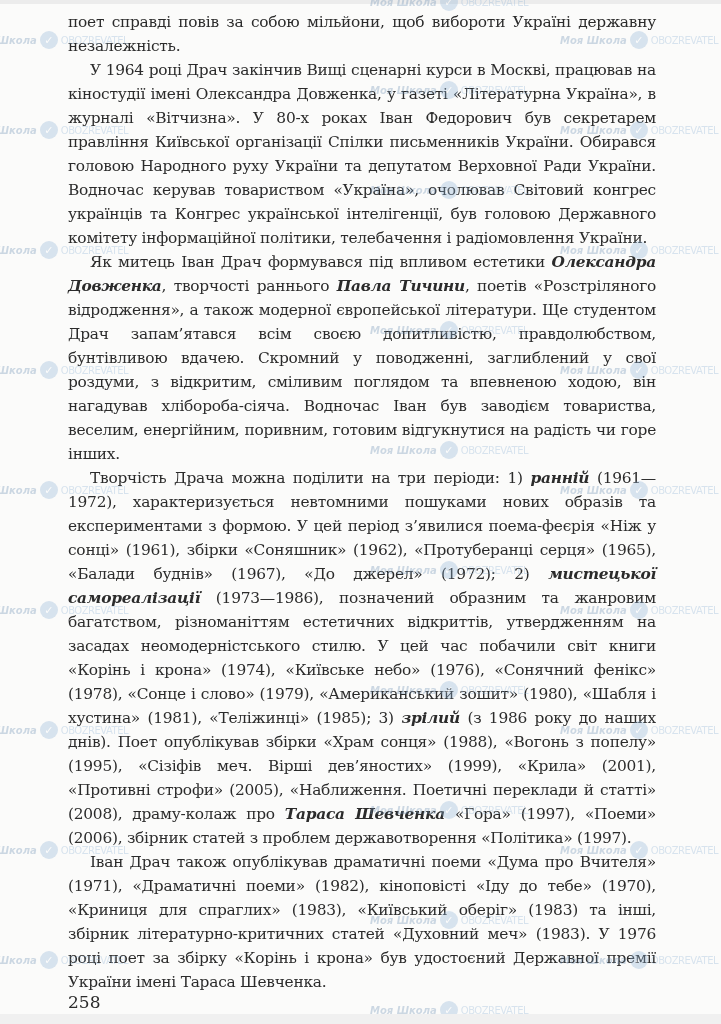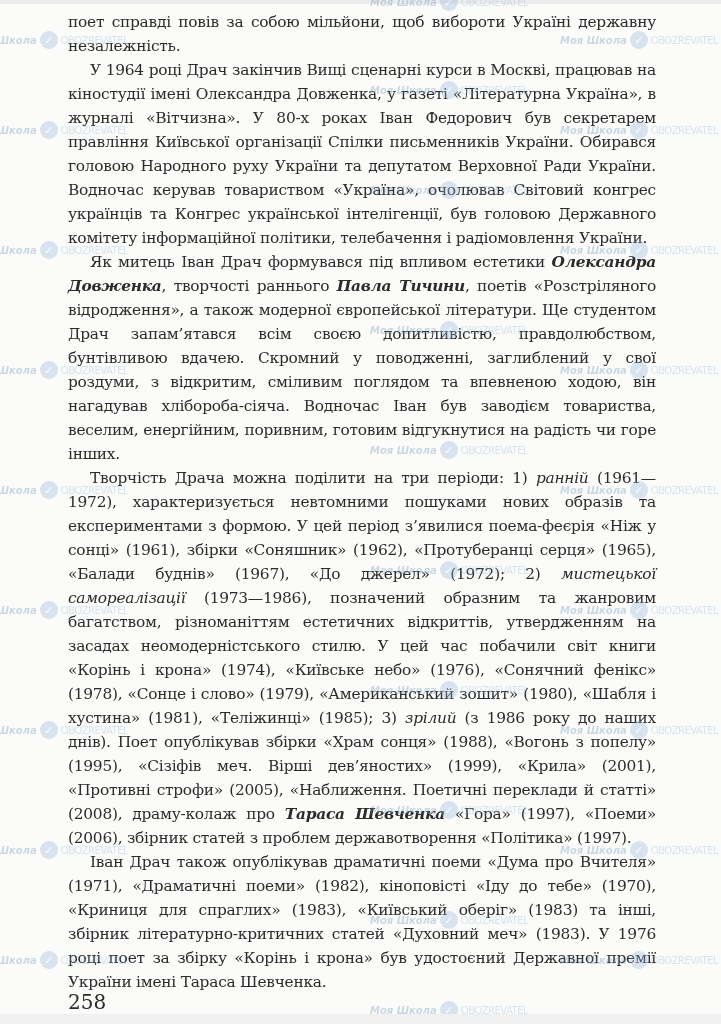--- a/index.html
+++ b/index.html
@@ -12,23 +12,23 @@
   .topbar { position:absolute; left:0; top:0; width:721px; height:4px; background:#ececec; }
   .bottombar { position:absolute; left:0; bottom:0; width:721px; height:10px; background:#f0f0f0; }
   .page {
     position:absolute; left:68px; top:2px; width:588px;
     font-size:15.4px; line-height:24px;
     text-align:justify;
     letter-spacing:-0.25px;
   }
   .page p { margin:0; text-indent:22px; hyphens:manual; }
   .page p.cont { text-indent:0;margin-top:8px; }
-  .page i { font-style:italic; }
+  .page i { font-style:italic;font-weight:bold; }
   .page b i, .page i b { font-weight:bold; }
-  .pagenum { position:absolute; left:68px; top:990px; font-size:20px; line-height:24px; }
+  .pagenum { position:absolute; left:68px; top:990px; font-size:17px; line-height:24px; }
   .wm { position:absolute; display:flex; align-items:center; gap:3px; opacity:0.33; pointer-events:none; }
   .wm .ms { font-family:"DejaVu Sans", sans-serif; font-size:10px; font-style:italic; font-weight:bold; color:#6c8fb4; }
   .wm .circ { width:18px; height:18px; border-radius:50%; background:#8fb3d6; color:#fff; font-size:11px; font-weight:bold; display:flex; align-items:center; justify-content:center; font-family:"DejaVu Sans", sans-serif; }
   .wm .ob { font-family:"DejaVu Sans", sans-serif; font-size:10px; color:#8fb3d6; letter-spacing:-0.5px; }
 </style>
 </head>
 <body>
 
 <div class="topbar"></div>
 

